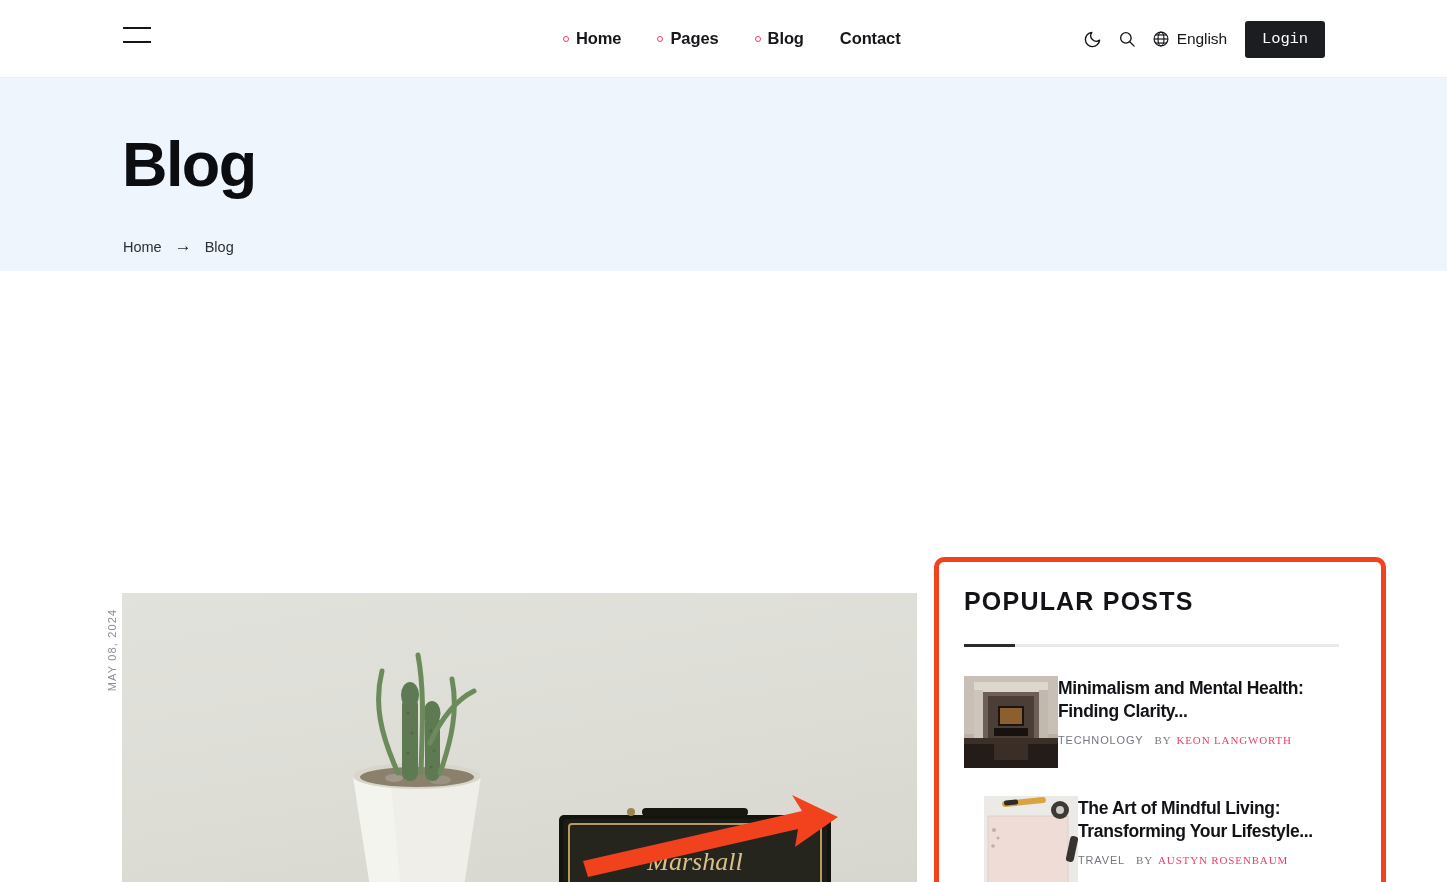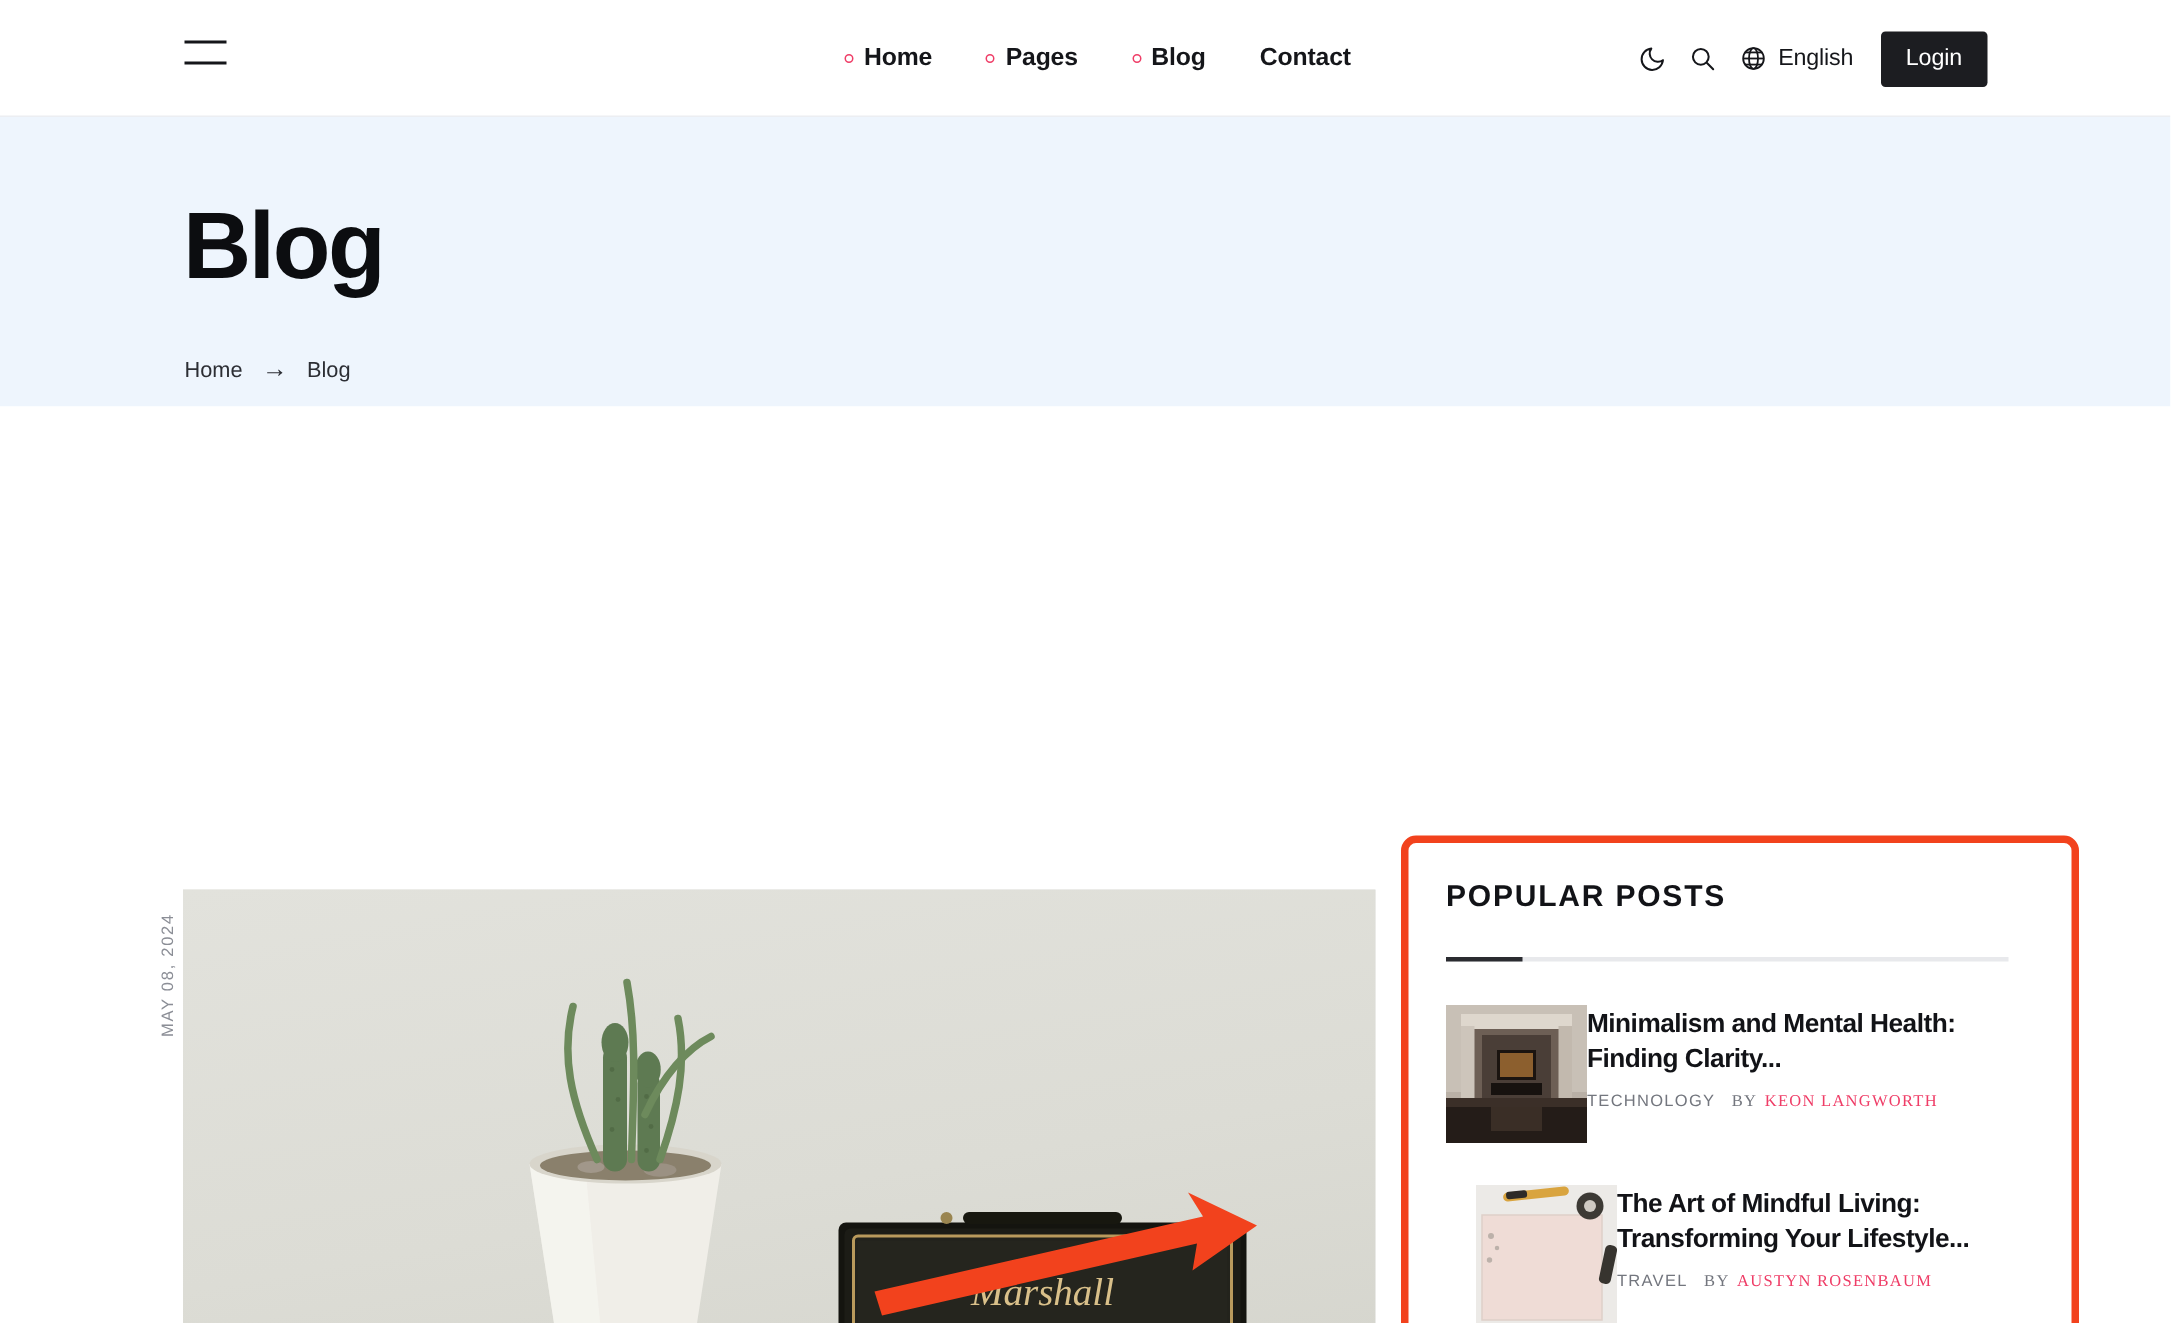--- a/index.html
+++ b/index.html
@@ -108,21 +108,21 @@
   }
   .login-btn {
     background: #1c1d21;
     color: #ffffff;
     font-size: 15.5px;
     font-weight: 500;
     padding: 9px 17px 10px 17px;
     border: none;
     border-radius: 3px;
     cursor: pointer;
-    font-family: Liberation Sans, sans-serif;
+    font-family: Liberation Mono, monospace;
     letter-spacing: -0.1px;
   }
 
   
   .hero {
     width: 100%;
     height: 193px;
     background: #eef5fd;
     position: relative;
   }
@@ -215,21 +215,21 @@
     border-radius: 10px;
     pointer-events: none;
   }
   .sidebar {
     position: absolute;
     left: 964px;
     top: 316px;
     width: 375px;
   }
   .widget-title {
-    font-size: 20px;
+    font-size: 25px;
     font-weight: 600;
     letter-spacing: 1.2px;
     color: #121317;
     margin-bottom: 28px;
   }
   .widget-rule {
     position: relative;
     height: 3px;
     background: #e8e9ec;
     margin-bottom: 29px;

